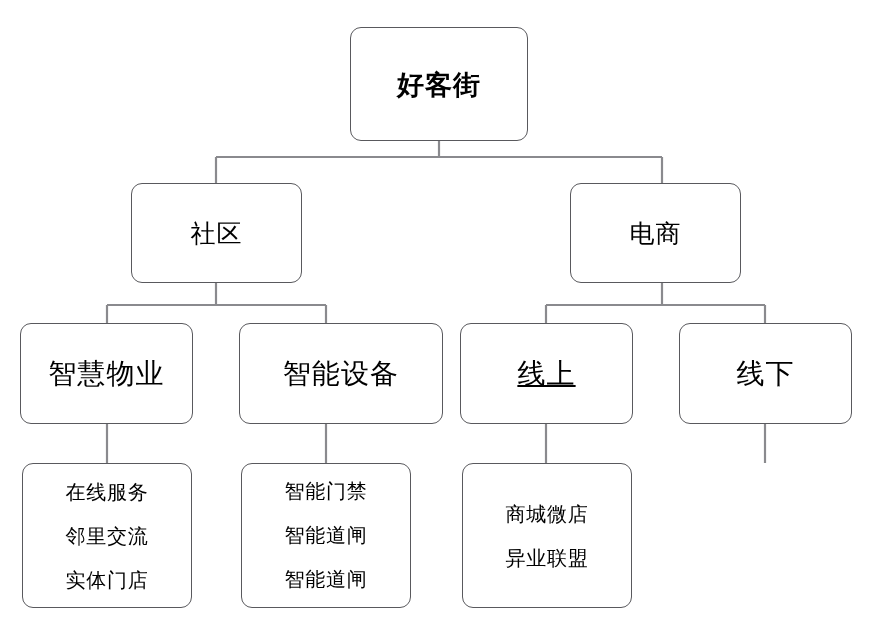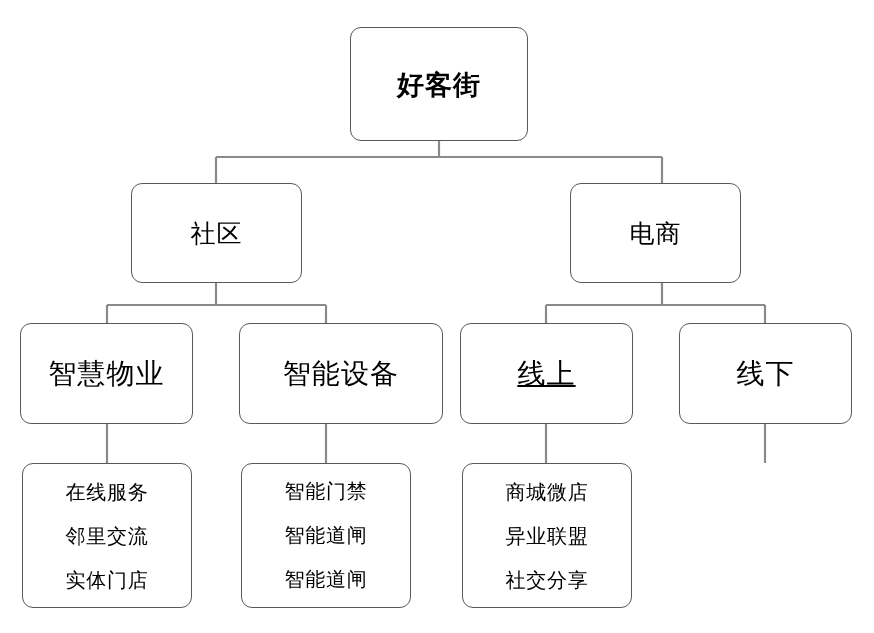--- a/index.html
+++ b/index.html
@@ -135,17 +135,16 @@
 
   <div class="node node-leaf" style="left:241px; top:463px; width:170px; height:145px;justify-content:flex-end;">
     <span class="node-label">智能门禁</span>
     <span class="node-label">智能道闸</span>
     <span class="node-label">智能道闸</span>
   </div>
 
   <div class="node node-leaf" style="left:462px; top:463px; width:170px; height:145px;">
     <span class="node-label">商城微店</span>
     <span class="node-label">异业联盟</span>
-    <span class="node-label">社交分享</span>
   </div>
 
 
 </div>
 
 </body></html>

